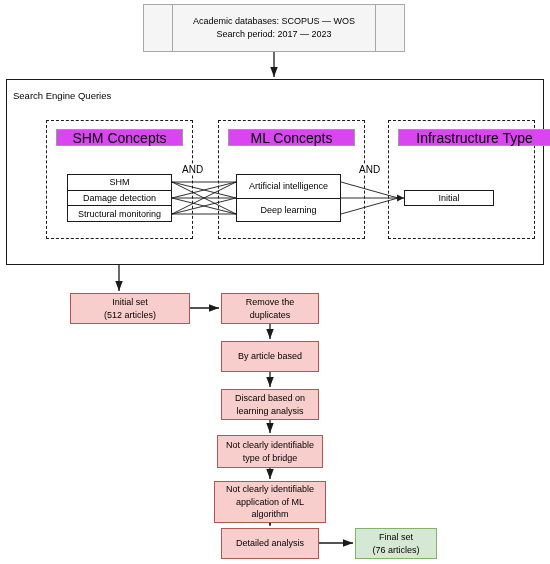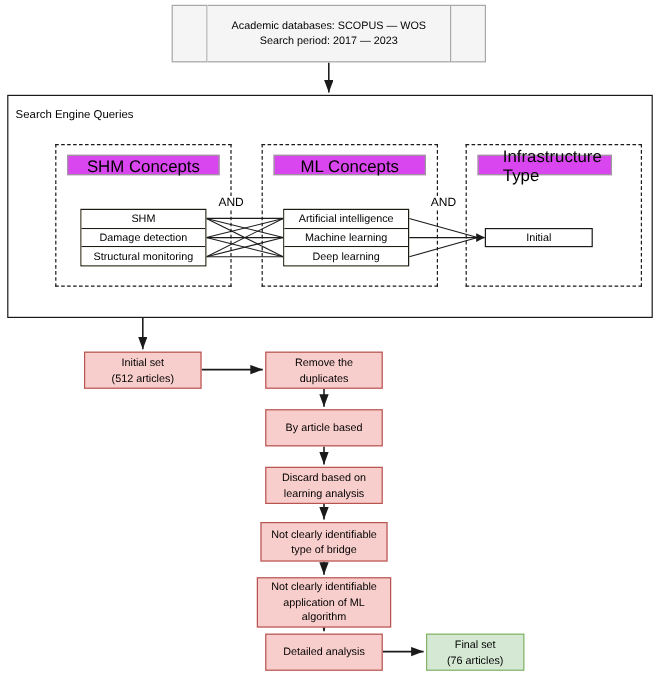--- a/index.html
+++ b/index.html
@@ -80,21 +80,21 @@
     justify-content: center;
     font-size: 14px;
     z-index: 3;
   }
 
   
   .term-table {
     position: absolute;
     box-sizing: border-box;
     border: 1.2px solid #1a1a1a;
-    background: #fef9c3;
+    background: #6d28d9;
     z-index: 4;
     display: flex;
     flex-direction: column;
   }
   .term-row {
     box-sizing: border-box;
     flex: 1;
     display: flex;
     align-items: center;
     justify-content: center;
@@ -182,28 +182,27 @@
     <div class="term-row">Damage detection</div>
     <div class="term-row">Structural monitoring</div>
   </div>
 
   <div class="and-label" style="left:181px; top:164px;">AND</div>
 
   <div class="group" style="left:218px; top:120px; width:147px; height:119px;"></div>
   <div class="group-header" style="left:228px; top:129px; width:127px; height:17px;">ML Concepts</div>
   <div class="term-table" style="left:236px; top:174px; width:105px; height:48px;">
     <div class="term-row">Artificial intelligence</div>
-    <div class="term-row">Machine learning</div>
     <div class="term-row">Deep learning</div>
   </div>
 
   <div class="and-label" style="left:358px; top:164px;">AND</div>
 
   <div class="group" style="left:388px; top:120px; width:147px; height:119px;"></div>
-  <div class="group-header" style="left:398px; top:129px; width:112px; height:17px;padding-left:20px;">Infrastructure Type</div>
+  <div class="group-header" style="left:398px; top:129px; width:153px; height:17px;">Infrastructure Type</div>
   <div class="single-box" style="left:404px; top:190px; width:90px; height:16px;">Initial</div>
 
   <svg id="links">
     <defs>
       <marker id="arrowSmall" markerWidth="9" markerHeight="9" refX="8" refY="3" orient="auto" markerUnits="strokeWidth">
         <path d="M0,0 L8,3 L0,6 z" fill="#1a1a1a"></path>
       </marker>
       <marker id="arrowBig" markerWidth="7" markerHeight="7" refX="6" refY="3" orient="auto" markerUnits="strokeWidth">
         <path d="M0,0 L6,3 L0,6 z" fill="#1a1a1a"></path>
       </marker>
@@ -220,21 +219,21 @@
       <line x1="172" y1="214" x2="236" y2="198"></line>
       <line x1="172" y1="214" x2="236" y2="214"></line>
 
       <line x1="341" y1="182" x2="398" y2="198"></line>
       <line x1="341" y1="198" x2="398" y2="198"></line>
       <line x1="341" y1="214" x2="398" y2="198"></line>
     </g>
     <line x1="398" y1="198" x2="404" y2="198" stroke="#1a1a1a" stroke-width="1.2" marker-end="url(#arrowBig)"></line>
   </svg>
 
-  <div class="flow-box flow-pink" style="left:70px; top:293px; width:98px; height:31px;text-align:center;">Initial set
+  <div class="flow-box flow-pink" style="left:70px; top:293px; width:120px; height:31px;text-align:center;">Initial set
 (512 articles)</div>
 
   <div class="flow-box flow-pink" style="left:221px; top:293px; width:98px; height:31px;">Remove the
 duplicates</div>
 
   <div class="flow-box flow-pink" style="left:221px; top:341px; width:98px; height:31px;">By article based</div>
 
   <div class="flow-box flow-pink" style="left:221px; top:389px; width:98px; height:31px;">Discard based on
 learning analysis</div>
 

